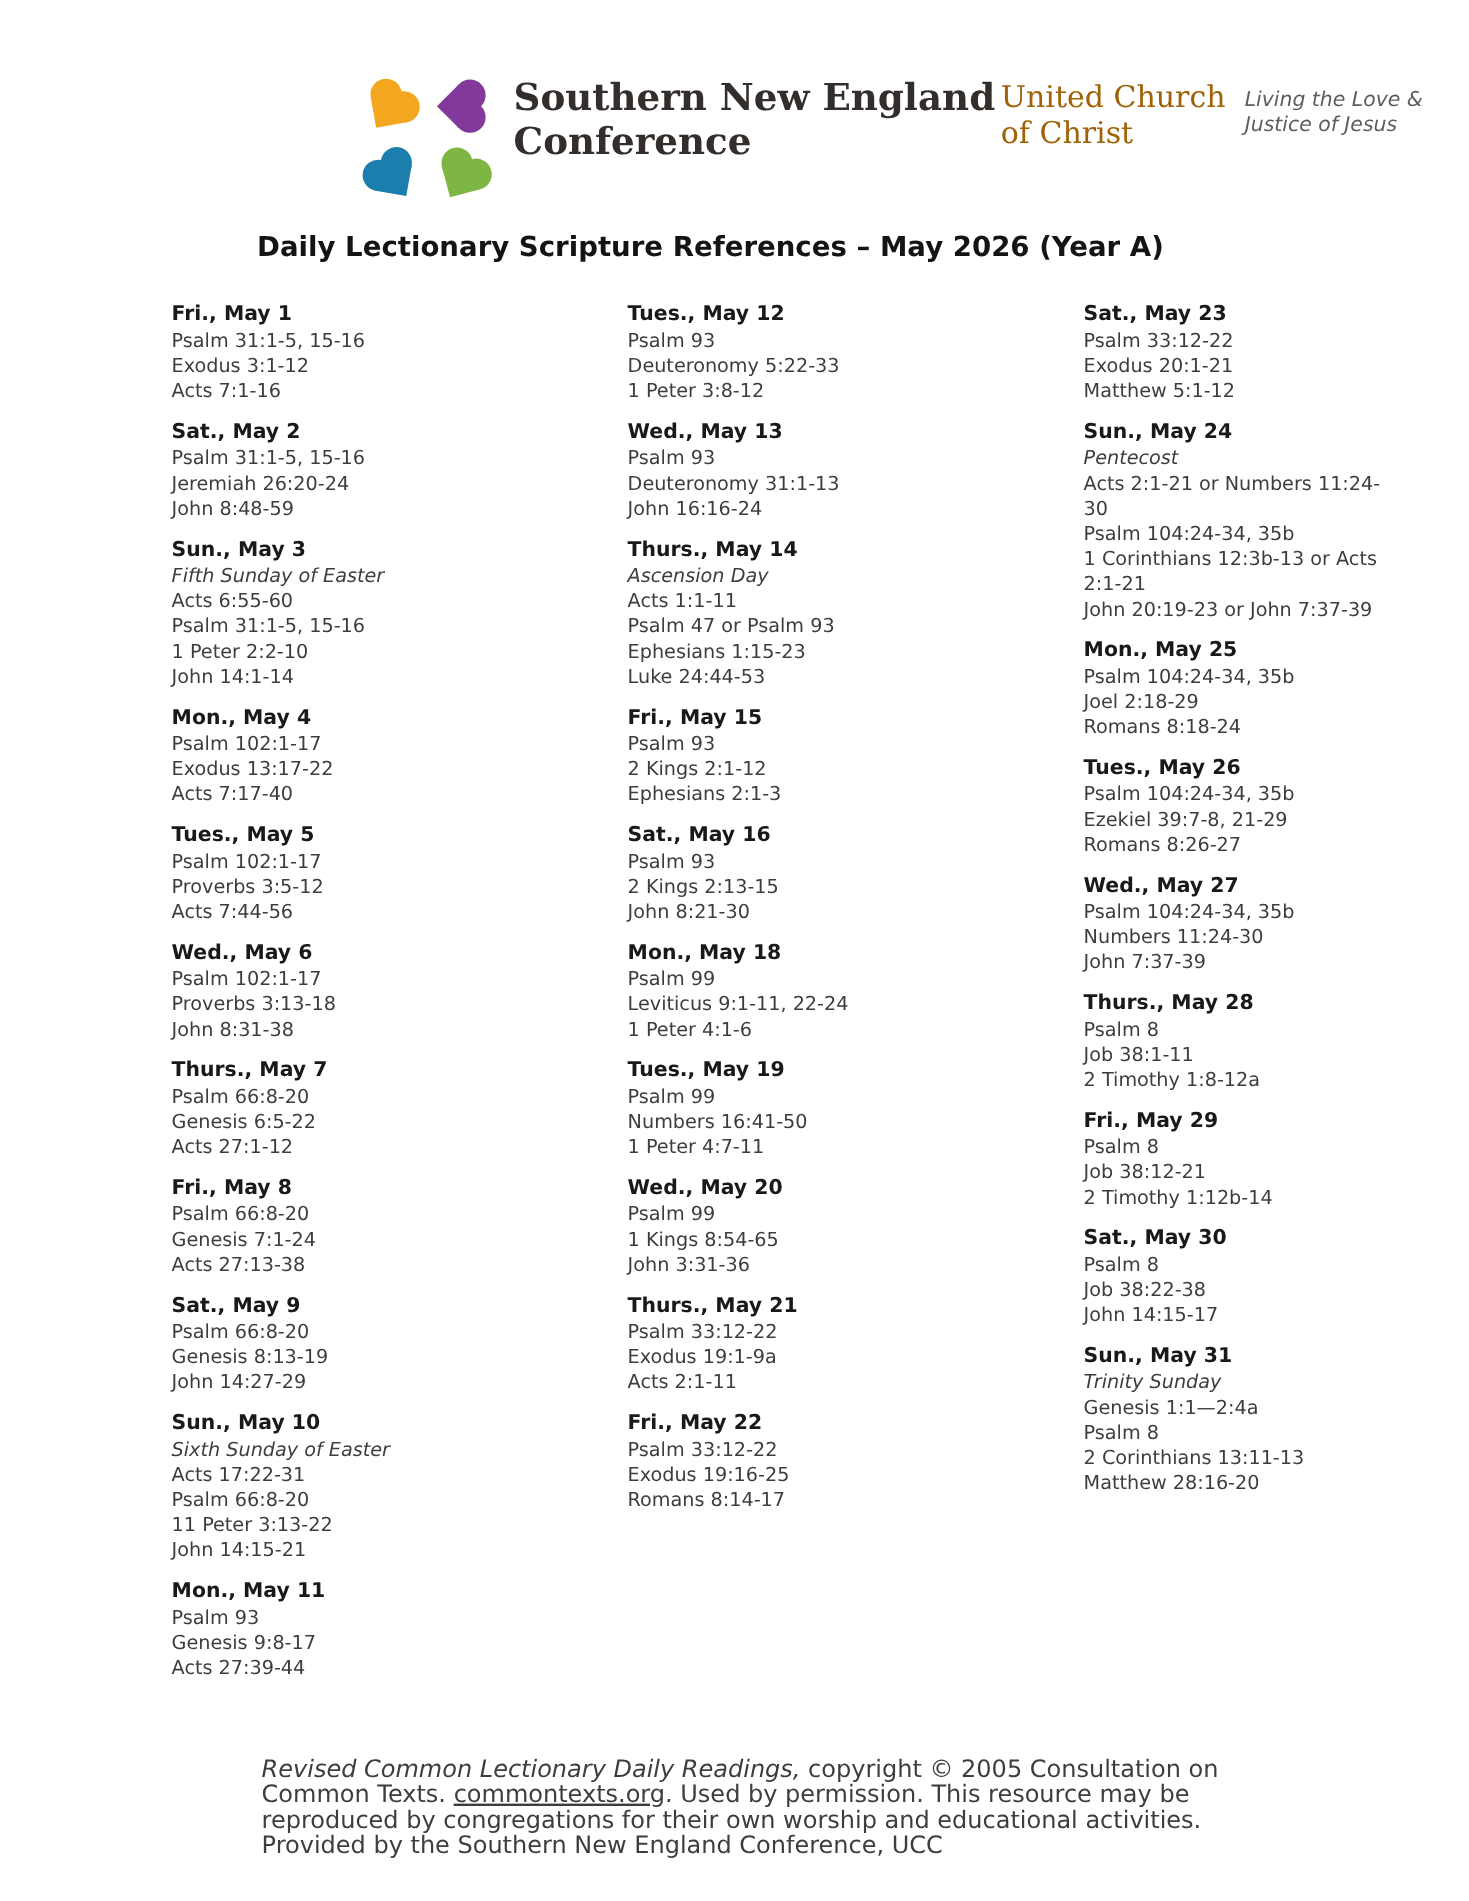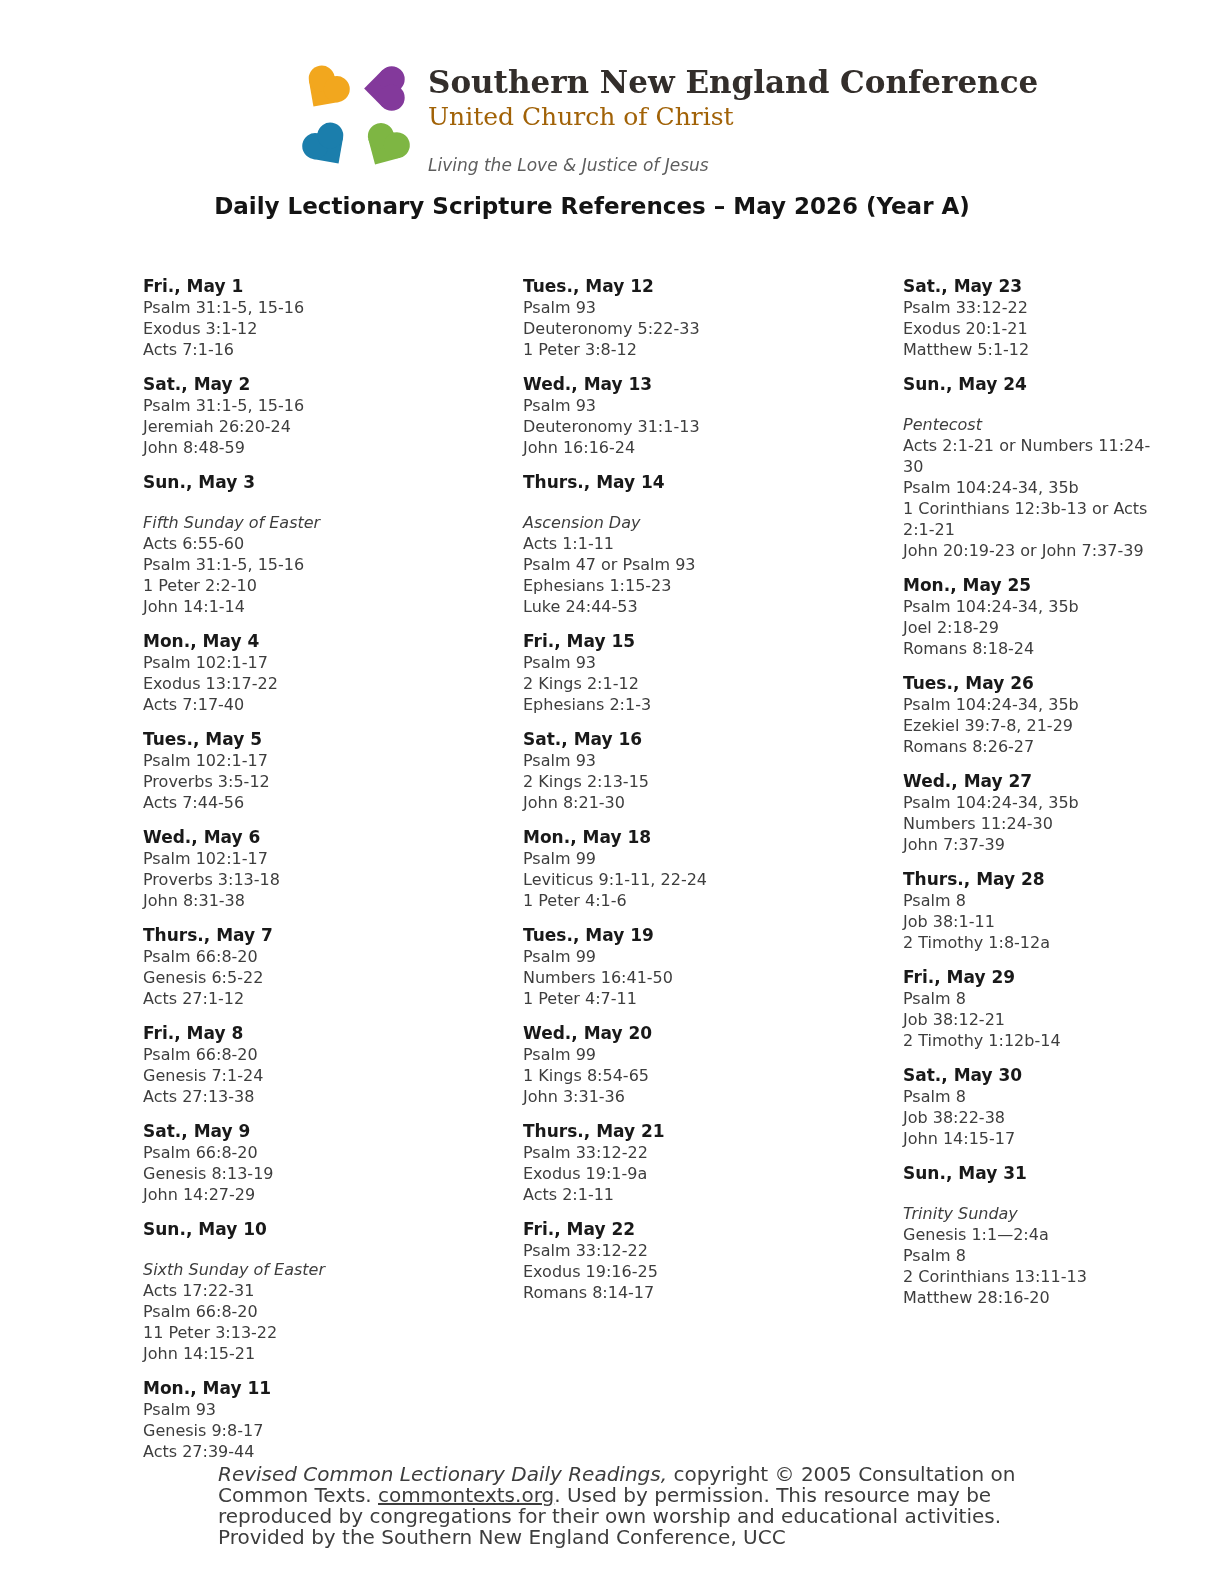--- a/index.html
+++ b/index.html
@@ -30,49 +30,49 @@
     content:""; position:absolute; width:26px; height:26px;
     border-radius:50%; background:var(--c,#999);
   }
   .h::before { top:-13px; left:0; }
   .h::after  { top:0; left:13px; }
   .c-tl { transform:rotate(35deg); }
   .c-tr { transform:rotate(90deg); }
   .c-bl { transform:rotate(-35deg); }
   .c-br { transform:rotate(30deg); }
 
-  .logo-text { display:flex; flex-direction:column; }
+  .logo-text { display:flex; flex-direction:row; }
   .org-name {
     font-family:"DejaVu Serif","Liberation Serif",serif;
     font-weight:bold; font-size:31px; line-height:36px; color:#332e2b;
   }
   .org-sub {
     font-family:"DejaVu Serif","Liberation Serif",serif;
     font-size:25px; line-height:30px; color:#a16207; margin-top:2px;
   }
   .tagline {
-    font-style:italic; font-size:17px; line-height:21px; color:#5d5d5d; margin-top:23px;
+    font-style:italic; font-size:17px; line-height:21px; color:#5d5d5d; margin-top:9px;
   }
 
   
   .title {
     position:absolute; top:193px; left:0; width:100%;
     text-align:center; padding-right:40px; box-sizing:border-box;
     font-weight:bold; font-size:23px; color:#141414;
   }
 
   
   .columns {
-    position:absolute; top:276px; left:143px;
+    position:absolute; top:252px; left:143px;
     display:flex; gap:130px;
   }
   .col { width:250px; }
   .day { margin-bottom:14px; }
   .day-h { font-weight:bold; font-size:17px; line-height:21px; color:#191919; }
-  .feast { font-style:italic; font-size:16px; line-height:21px; color:#3d3d3d;margin-top:19px; }
+  .feast { font-style:italic; font-size:16px; line-height:21px; color:#3d3d3d; }
   .reading { font-size:16px; line-height:21px; color:#3d3d3d; }
 
   
   .footer {
     position:absolute; top:1444px; left:218px; width:806px;
     font-size:20px; line-height:21px; color:#3d3d3d;
   }
   .footer .i { font-style:italic; }
   .footer a { color:inherit; text-decoration:underline; cursor:pointer; }
 </style>

